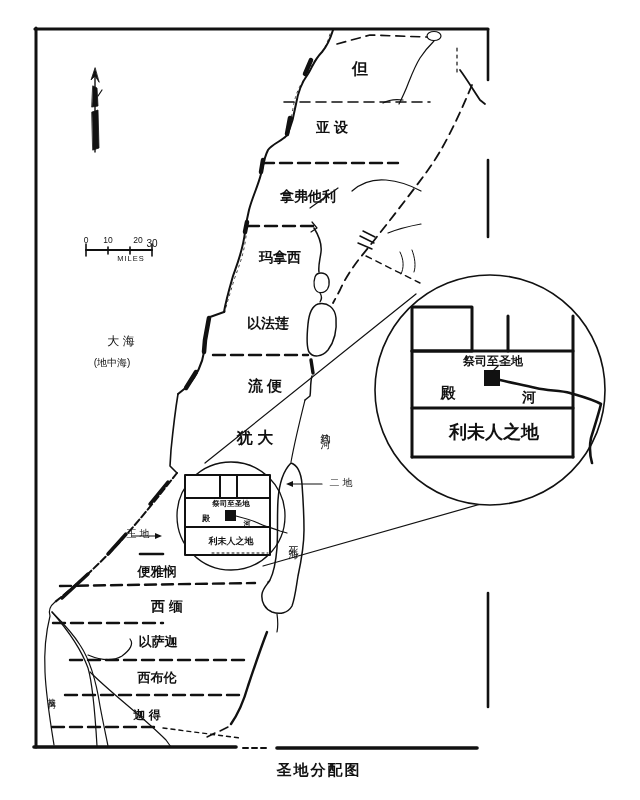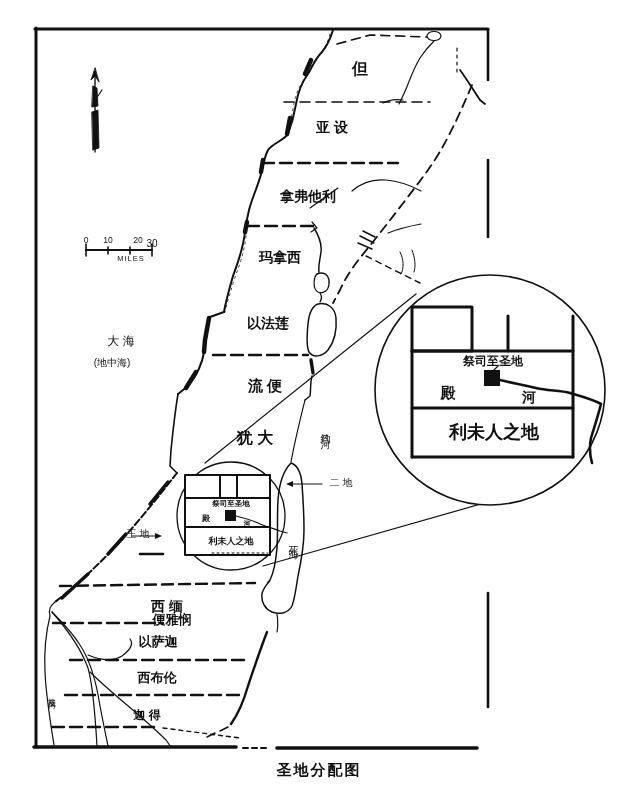--- a/index.html
+++ b/index.html
@@ -175,21 +175,21 @@
   </g>
 </svg>
 
 <div class="lbl" style="left:360px;top:69px;font-size:16px;">但</div>
 <div class="lbl" style="left:332px;top:127px;font-size:14px;">亚 设</div>
 <div class="lbl" style="left:288px;top:196px;font-size:14px;margin-left:20px;">拿弗他利</div>
 <div class="lbl" style="left:280px;top:257px;font-size:14px;">玛拿西</div>
 <div class="lbl" style="left:268px;top:323px;font-size:14px;text-align:center;">以法莲</div>
 <div class="lbl" style="left:265px;top:385px;font-size:15px;">流 便</div>
 <div class="lbl" style="left:255px;top:438px;font-size:16px;">犹 大</div>
-<div class="lbl" style="left:172px;top:571px;font-size:13px;margin-top:48px;">便雅悯</div>
+<div class="lbl" style="left:157px;top:571px;font-size:13px;">便雅悯</div>
 <div class="lbl" style="left:167px;top:606px;font-size:14px;">西 缅</div>
 <div class="lbl" style="left:158px;top:641px;font-size:13px;font-family:Liberation Serif, serif;">以萨迦</div>
 <div class="lbl" style="left:157px;top:677px;font-size:13px;">西布伦</div>
 <div class="lbl" style="left:147px;top:715px;font-size:12px;">迦 得</div>
 
 <div class="lbl thin" style="left:121px;top:341px;font-size:12px;">大 海</div>
 <div class="lbl thin" style="left:112px;top:363px;font-size:10px;">(地中海)</div>
 
 <div class="lbl thin v" style="left:325px;top:429px;font-size:10px;letter-spacing:3px;">约旦河</div>
 <div class="lbl thin v" style="left:293px;top:541px;font-size:10px;letter-spacing:3px;">死海</div>

